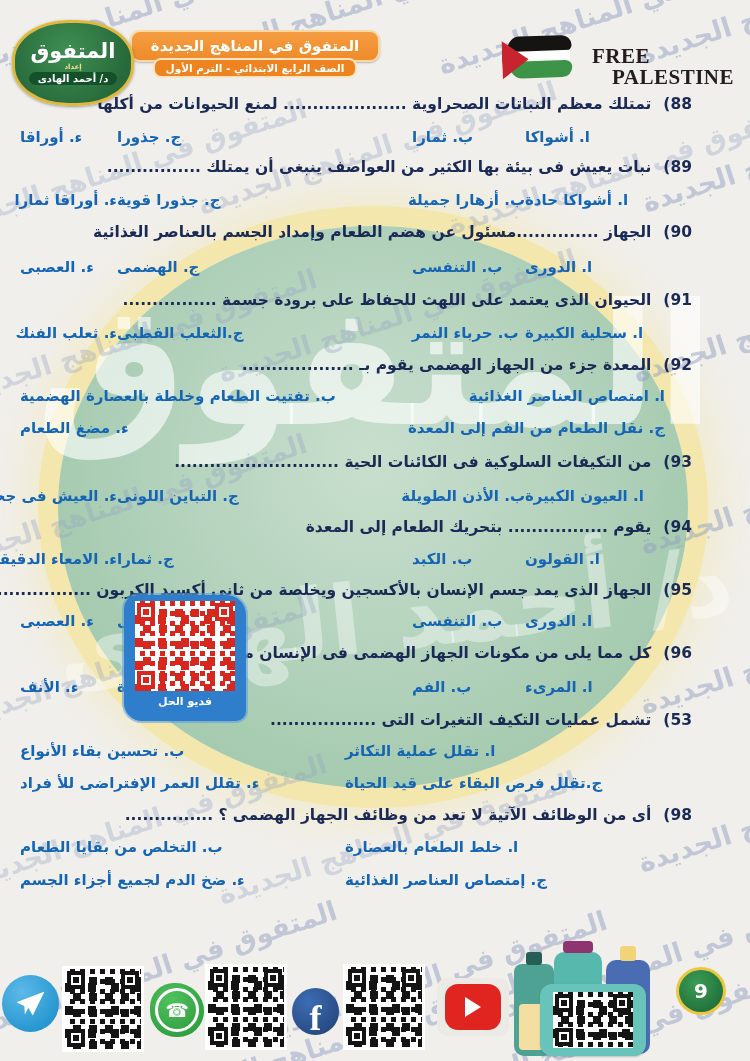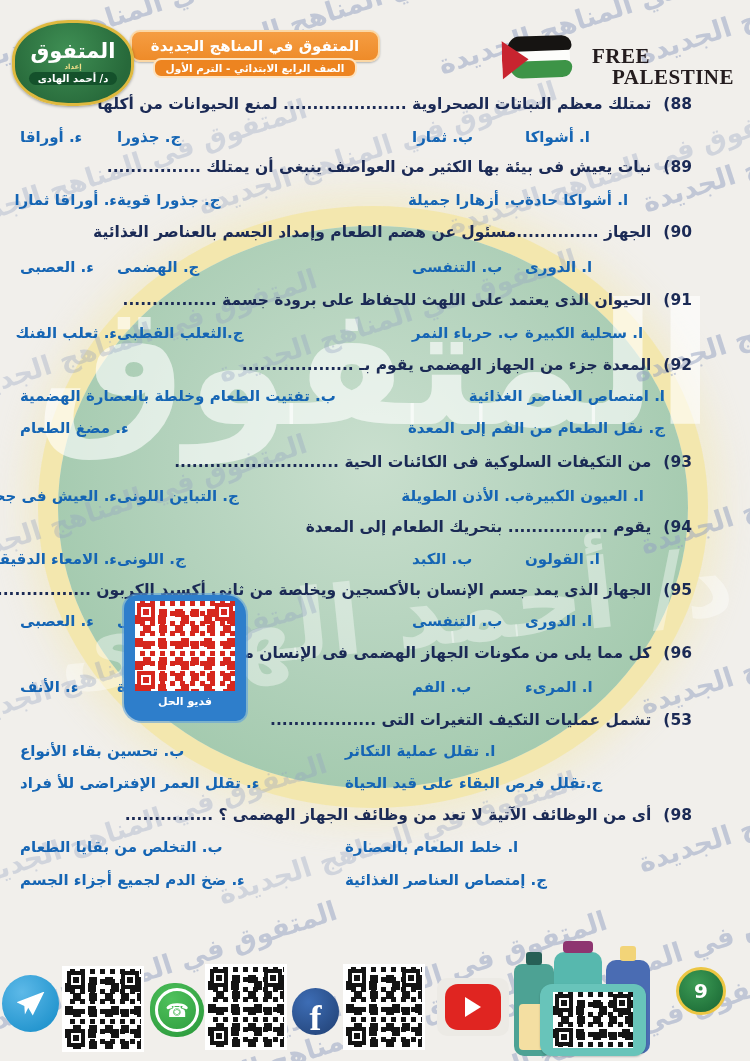--- a/index.html
+++ b/index.html
@@ -231,21 +231,21 @@
       <span class="opt">ج. التباين اللونى</span>
       <span class="opt">ء. العيش فى جحور</span>
     </div>
 
     <div class="qline" style="top:518px">
       <span class="qnum">(94</span><span>يقوم  ................. بتحريك الطعام إلى المعدة</span>
     </div>
     <div class="opts c4" style="top:550px">
       <span class="opt">ا. القولون</span>
       <span class="opt">ب. الكبد</span>
-      <span class="opt">ج. اللونى</span>
+      <span class="opt">ج. ثمارا</span>
       <span class="opt">ء. الامعاء الدقيقة</span>
     </div>
 
     <div class="qline" style="top:581px">
       <span class="qnum">(95</span><span>الجهاز الذى يمد جسم الإنسان بالأكسجين ويخلصة من ثانى أكسيد الكربون ................</span>
     </div>
     <div class="opts c4" style="top:612px">
       <span class="opt">ا. الدورى</span>
       <span class="opt">ب. التنفسى</span>
       <span class="opt">ج. الهضمى</span>

